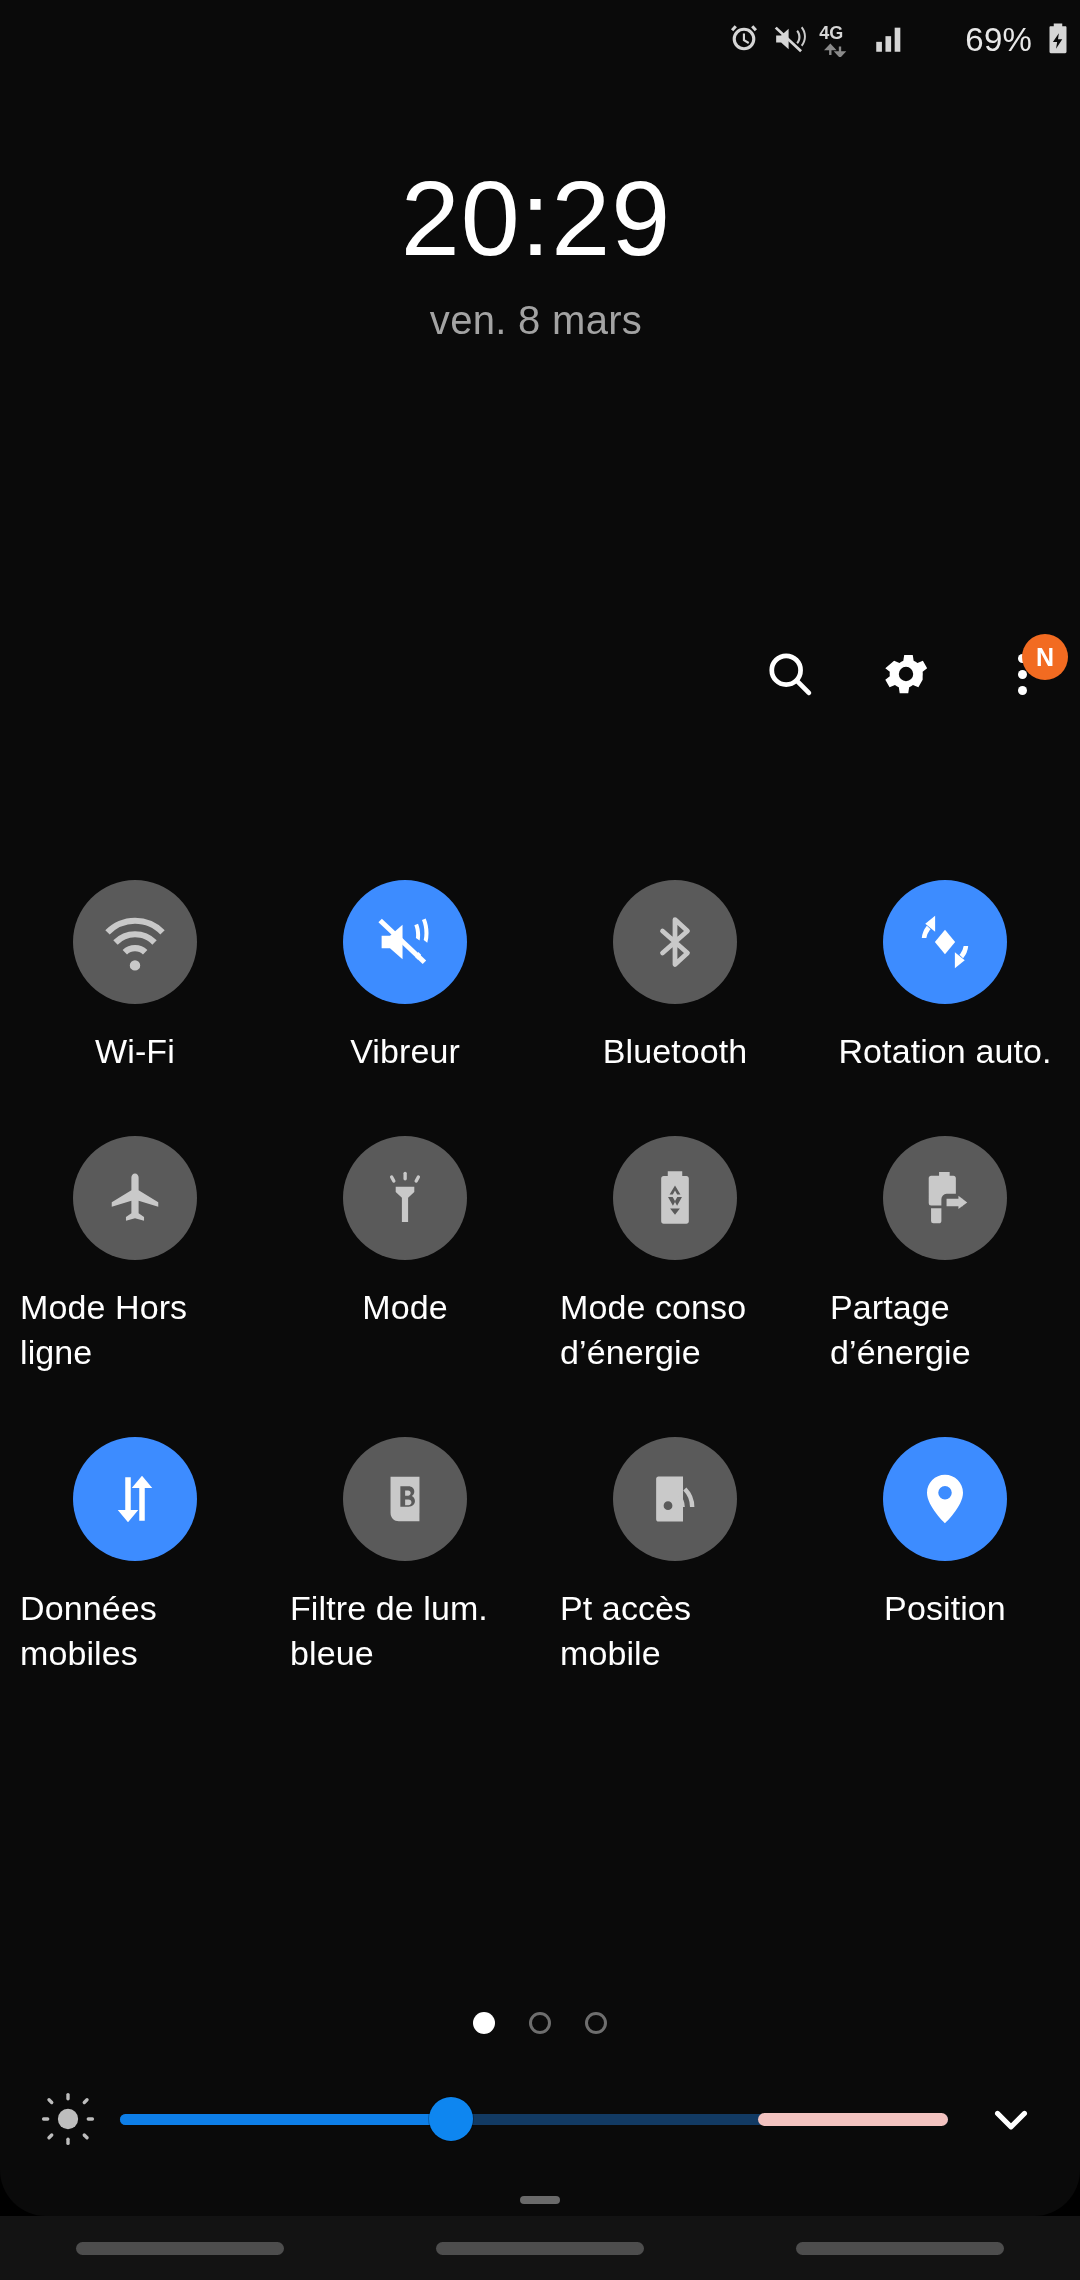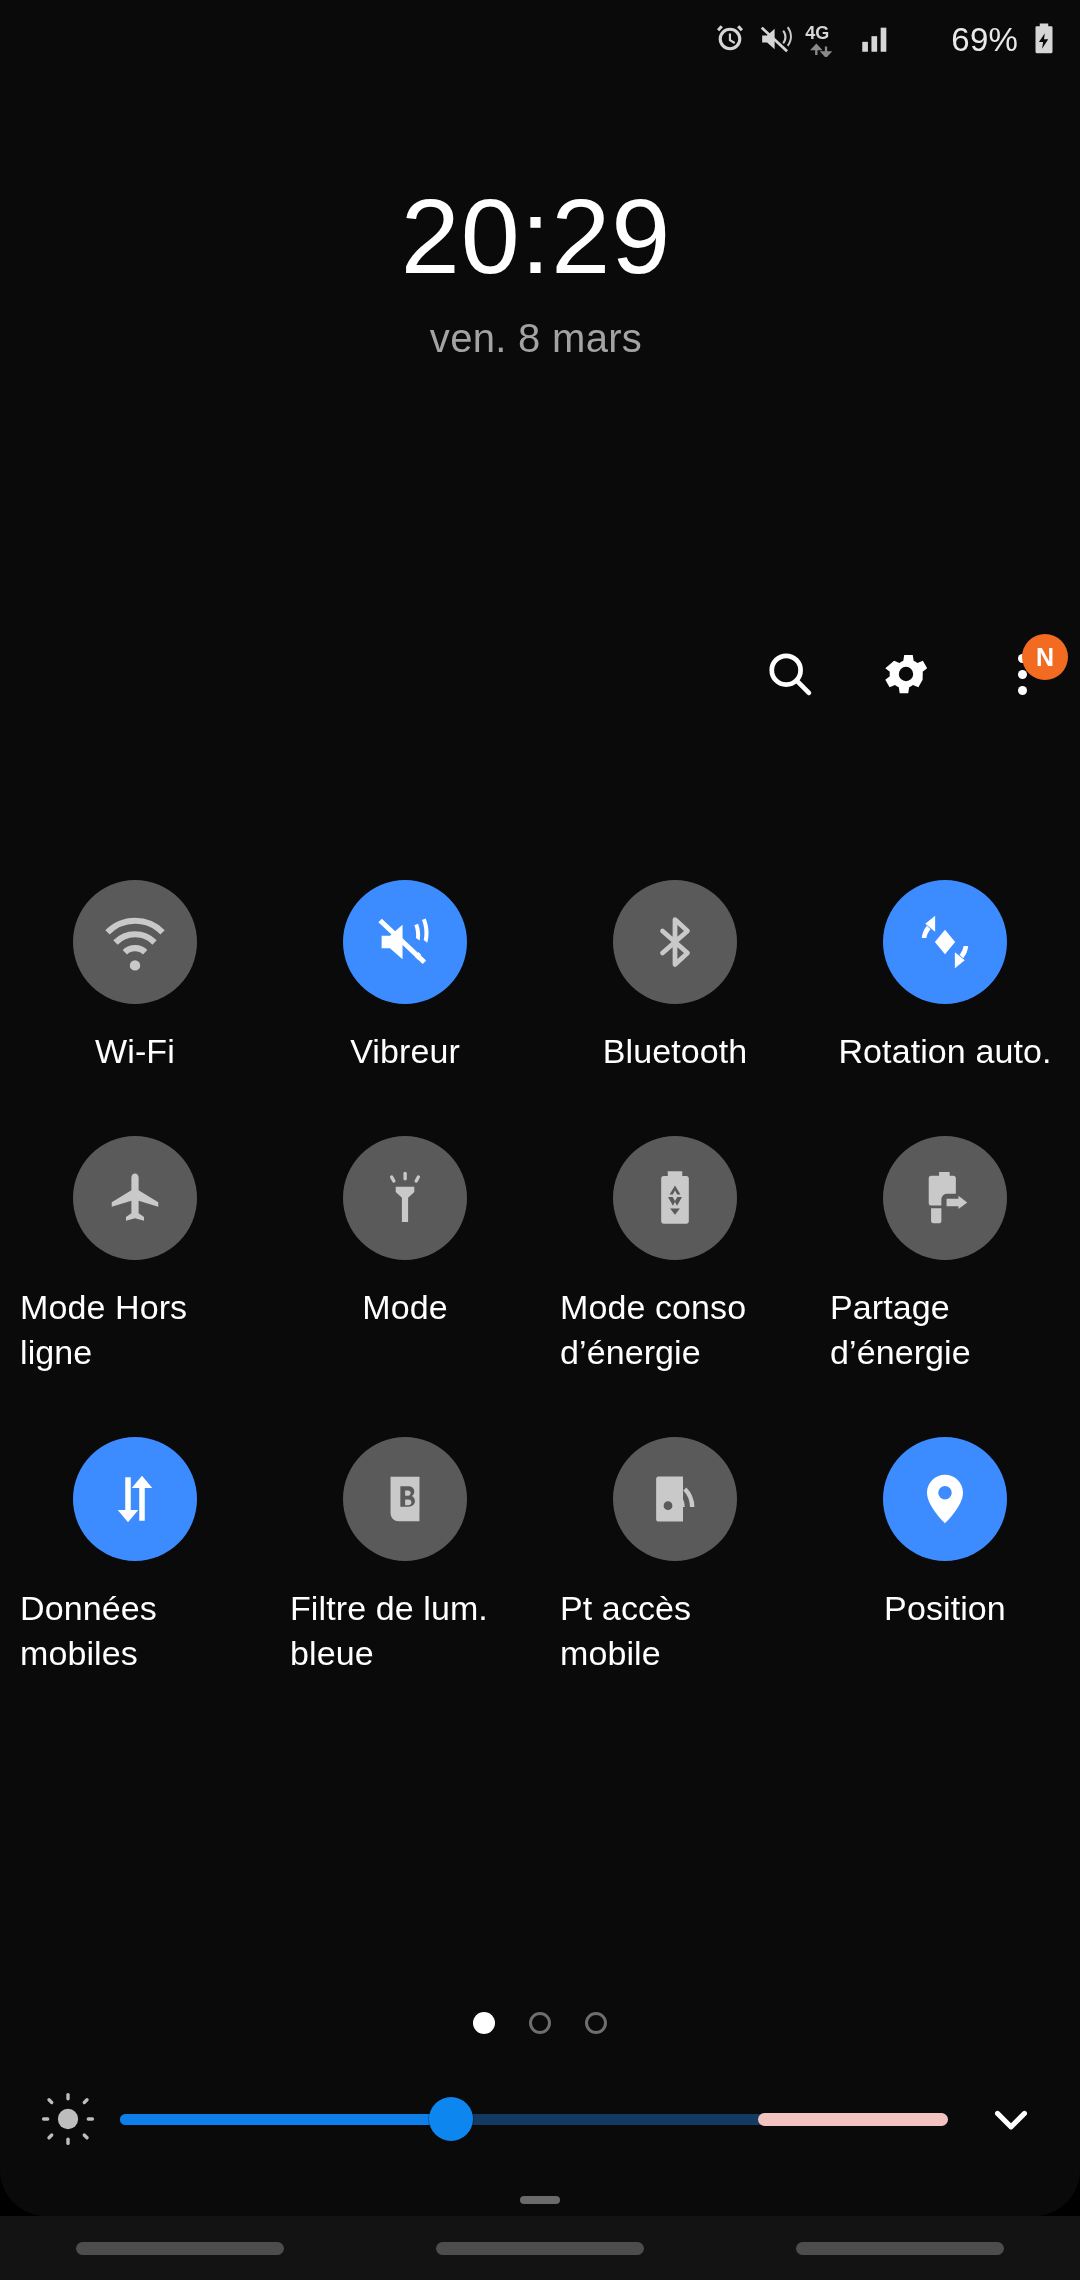--- a/index.html
+++ b/index.html
@@ -18,31 +18,31 @@
     background:#0a0a0a;
     border-bottom-left-radius:46px;
     border-bottom-right-radius:46px;
     overflow:hidden;
   }
 
   
   .statusbar {
     position:absolute; top:0; left:0; width:1080px; height:78px;
     display:flex; align-items:center; justify-content:flex-end;
-    padding-right:21px; gap:11px;
+    padding-right:7px; gap:11px;
   }
   .sb-ico { display:flex; align-items:center; justify-content:center; }
   .sb-text {
     color:#e8e8e8; font-size:33px; font-weight:400;
     letter-spacing:0.2px; line-height:1;margin-left:48px;
   }
 
   
   .clockwrap {
-    position:absolute; top:180px; left:0; width:1072px;
+    position:absolute; top:162px; left:0; width:1072px;
     text-align:center;
   }
   .clock {
     color:#fff; font-size:106px; font-weight:300;
     letter-spacing:1px; line-height:1.06;
   }
   .date {
     color:#a3a3a3; font-size:40px; font-weight:400;
     margin-top:24px; letter-spacing:0.3px;
   }

